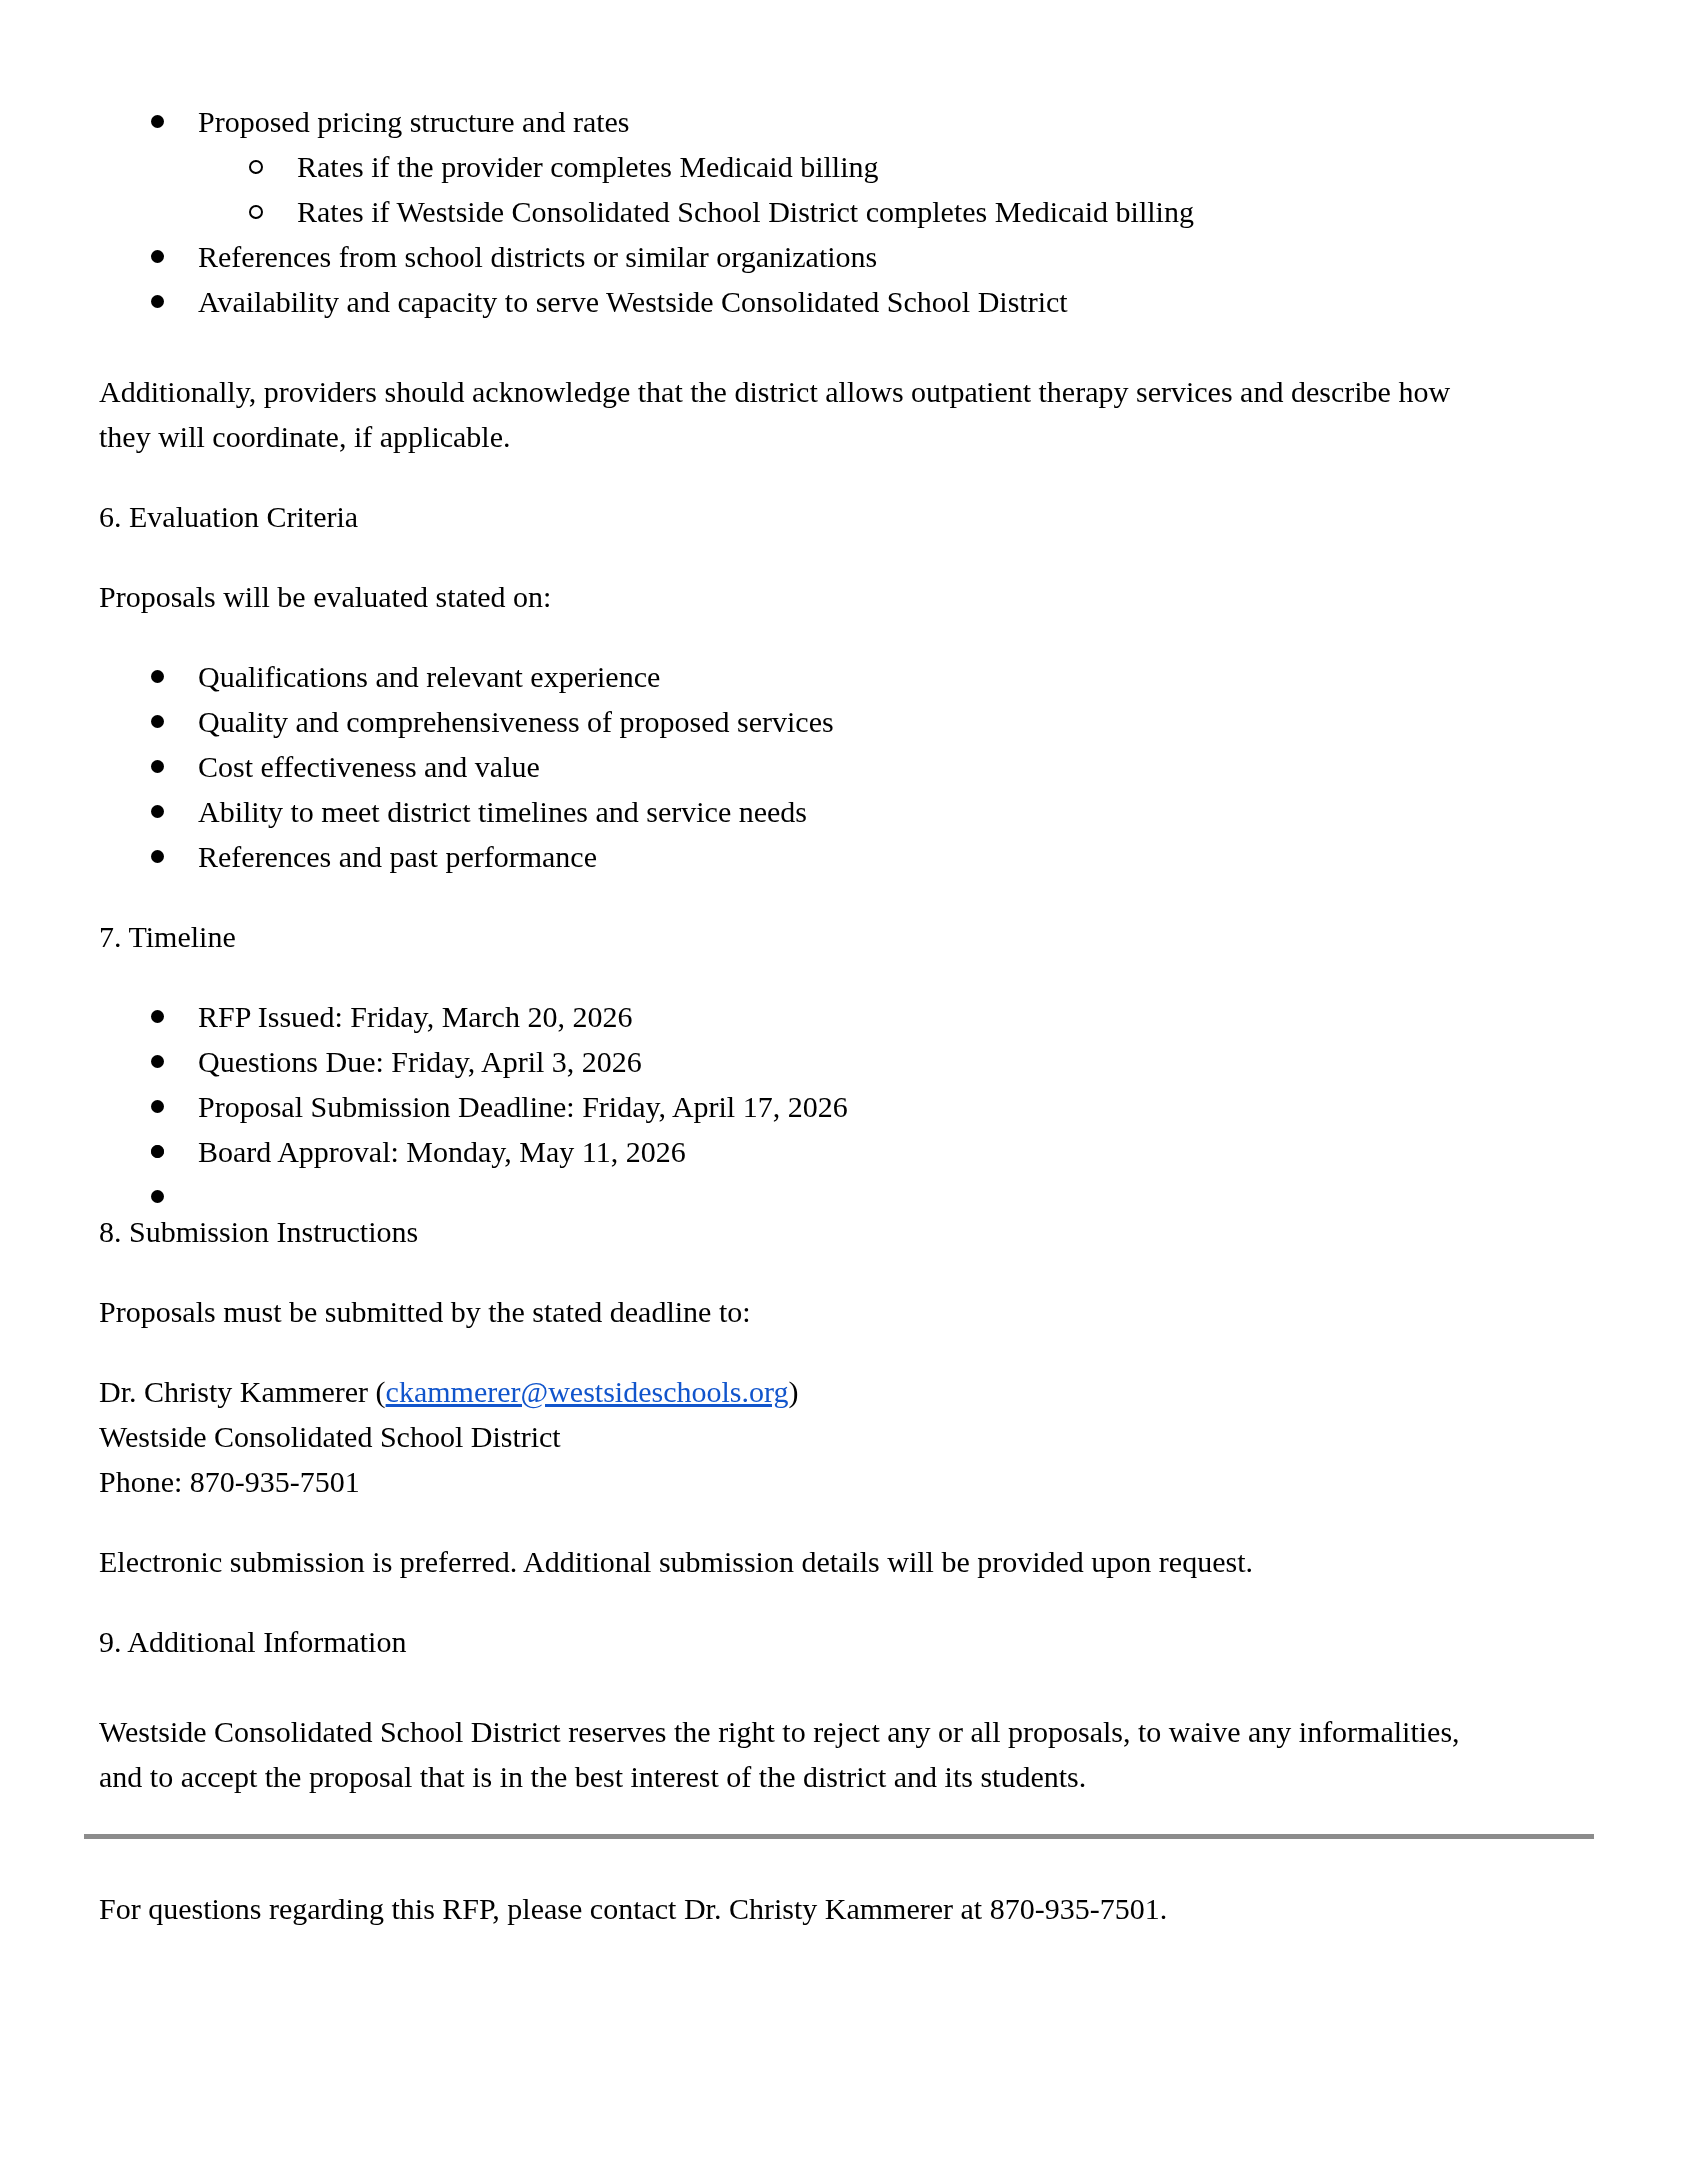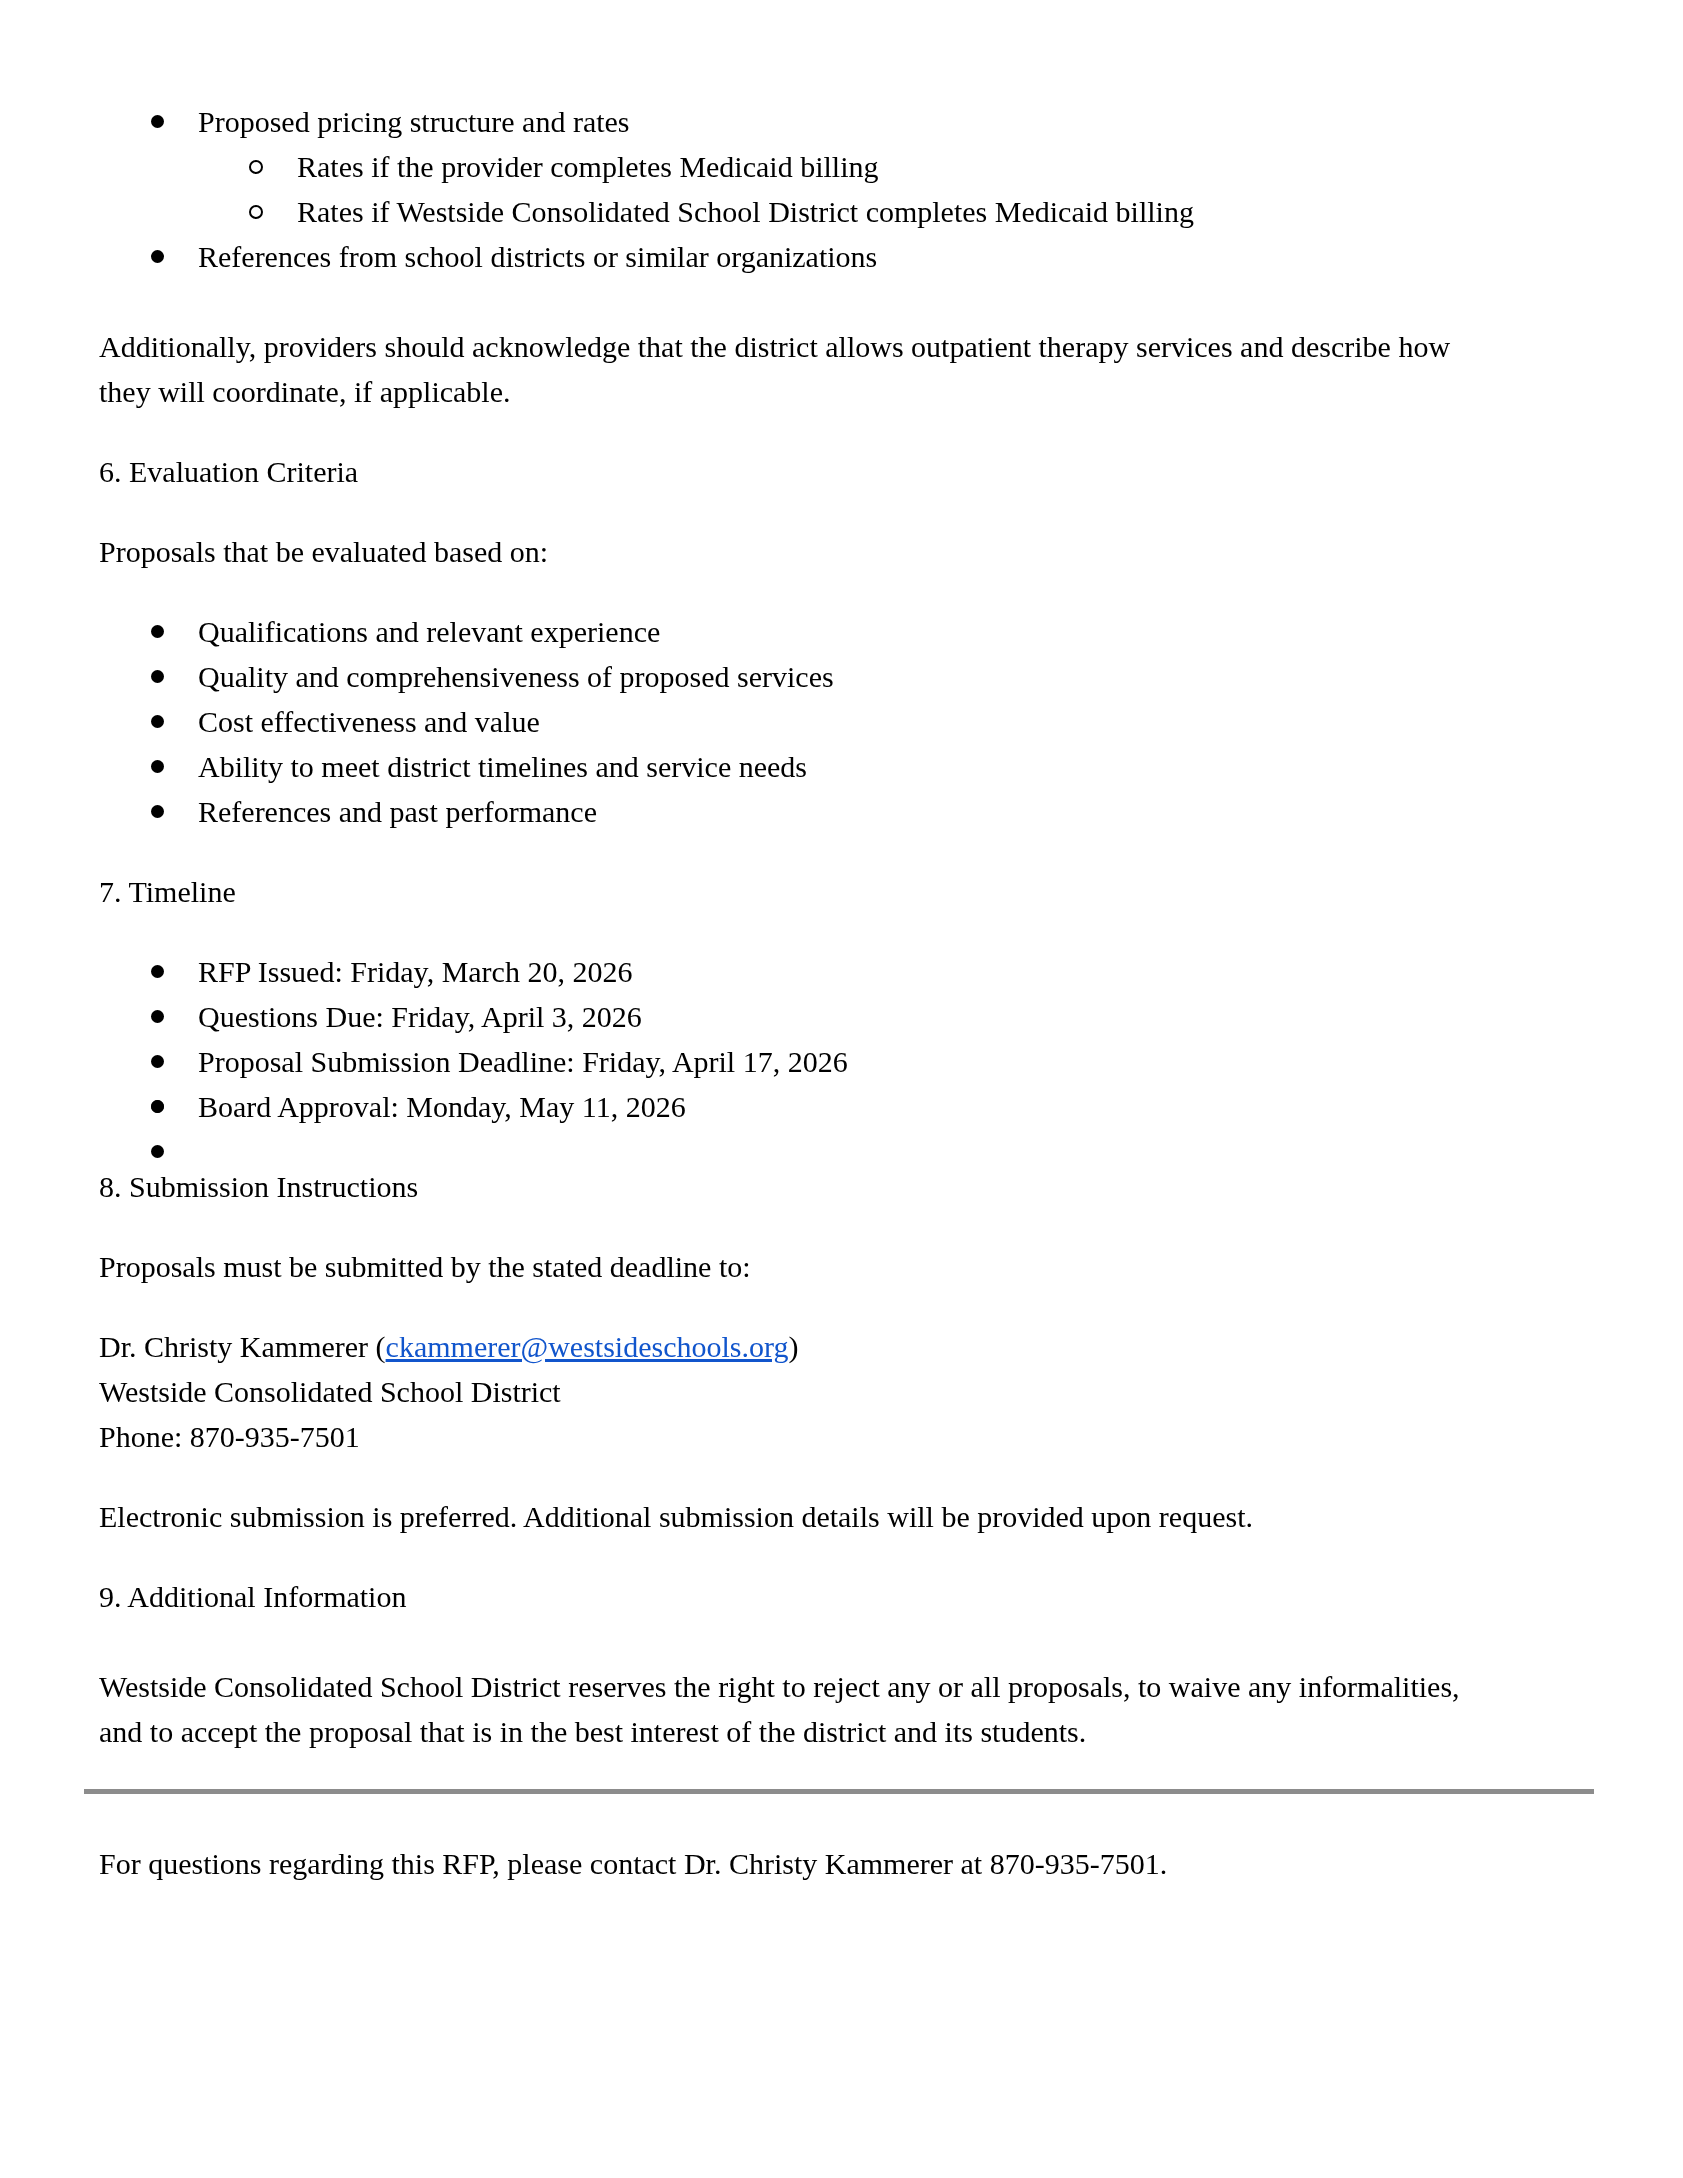--- a/index.html
+++ b/index.html
@@ -78,27 +78,31 @@
       <span>Rates if the provider completes Medicaid billing</span>
     </div>
     <div class="li sub">
       <span class="dot"></span>
       <span>Rates if Westside Consolidated School District completes Medicaid billing</span>
     </div>
     <div class="li">
       <span class="dot"></span>
       <span>References from school districts or similar organizations</span>
     </div>
+    <div class="li">
+      <span class="dot"></span>
+      <span>Availability and capacity to serve Westside Consolidated School District</span>
+    </div>
   </div>
 
   <div class="block pre">Additionally, providers should acknowledge that the district allows outpatient therapy services and describe how
 they will coordinate, if applicable.</div>
 
   <div class="block">6. Evaluation Criteria</div>
-  <div class="block">Proposals that be evaluated based on:</div>
+  <div class="block">Proposals will be evaluated stated on:</div>
   <div class="block">
     <div class="li">
       <span class="dot"></span>
       <span>Qualifications and relevant experience</span>
     </div>
     <div class="li">
       <span class="dot"></span>
       <span>Quality and comprehensiveness of proposed services</span>
     </div>
     <div class="li">

